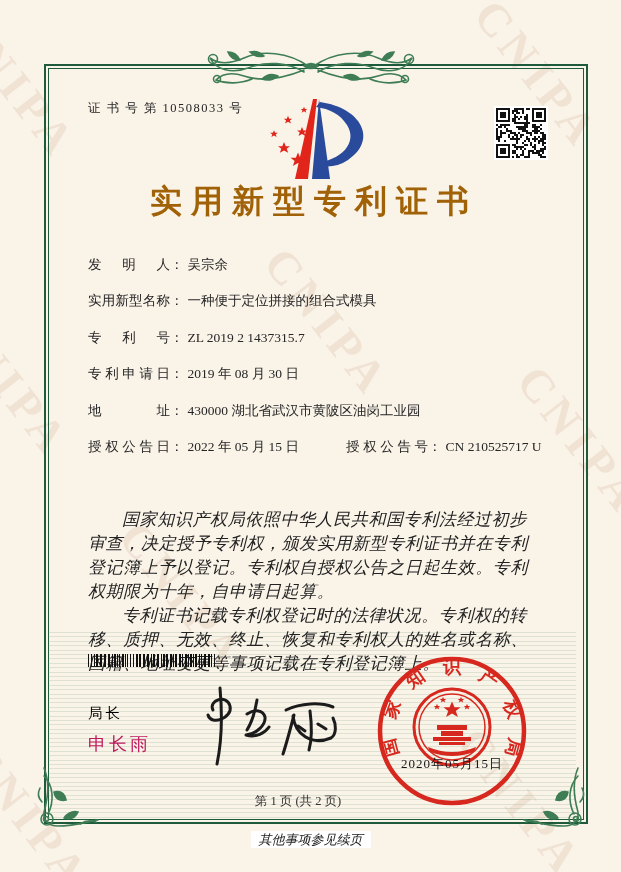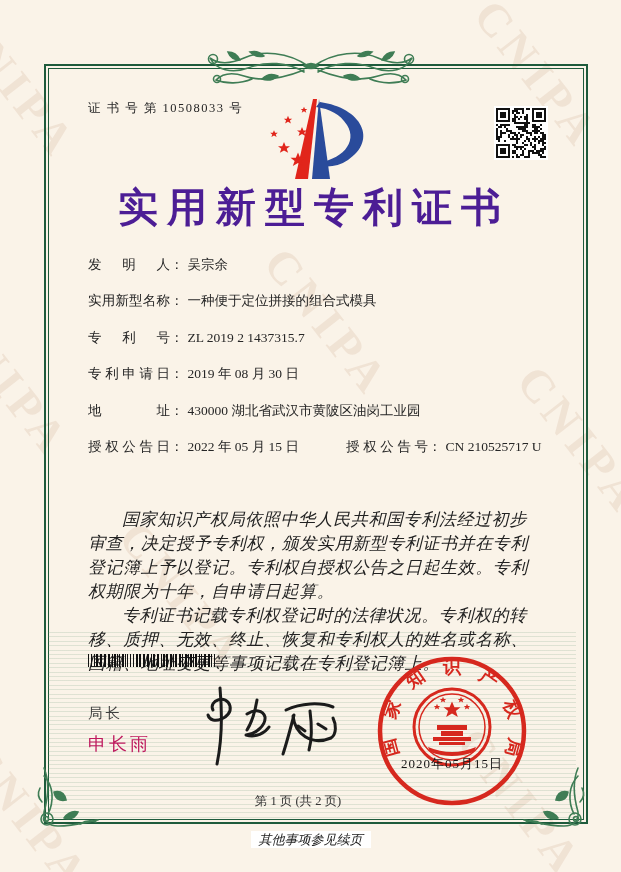--- a/index.html
+++ b/index.html
@@ -15,33 +15,33 @@
       white-space:nowrap;pointer-events:none;}
   
   .frame{position:absolute;left:44px;top:64px;width:540px;height:756px;
          border:2.5px solid var(--green);}
   .frame-inner{position:absolute;inset:2px;border:1px solid var(--green);}
   .band{position:absolute;left:48px;top:632px;width:528px;height:186px;
         background:repeating-linear-gradient(180deg,rgba(96,146,113,0.18) 0 1px,transparent 1px 4.4px);}
   
   .certno{position:absolute;left:88px;top:100px;font-size:12.5px;color:var(--ink);letter-spacing:1.5px;}
   .title{position:absolute;left:44px;top:180px;width:540px;text-align:center;
-         font-size:40px;font-weight:bold;letter-spacing:9px;color:#4c1d95;}
+         font-size:32px;font-weight:bold;letter-spacing:9px;color:#a16207;}
   .fields{position:absolute;left:88px;top:256px;width:470px;font-size:13.5px;color:var(--ink);}
   .frow{position:relative;height:36.4px;white-space:nowrap;}
   .flabel{display:inline-block;width:82px;text-align:justify;text-align-last:justify;}
   .fcolon{margin-right:4px;}
   .fpair2{position:absolute;left:258px;top:0;}
   .paras{position:absolute;left:88px;top:508px;width:454px;font-size:17px;line-height:24px;
          color:#222;font-style:italic;letter-spacing:0.6px;}
   .paras p{margin:0;text-indent:2em;}
   .barcode{position:absolute;left:88px;top:654px;height:13px;display:flex;align-items:stretch;}
   .barcode i{display:block;background:#111;}
   .barcode s{display:block;}
-  .sig-title{position:absolute;left:88px;top:704px;font-size:14.5px;letter-spacing:3px;color:#404040;}
+  .sig-title{position:absolute;left:88px;top:704px;font-size:14.5px;letter-spacing:3px;color:#000000;}
   .sig-name{position:absolute;left:88px;top:732px;font-size:18px;letter-spacing:3px;color:#be185d;}
   .signature{position:absolute;left:183px;top:682px;}
   .seal{position:absolute;left:374px;top:653px;width:156px;height:156px;}
   .seal-date{position:absolute;left:374px;top:755px;width:156px;text-align:center;
              font-size:13px;color:#151515;letter-spacing:1px;}
   .pageno{position:absolute;left:44px;top:793px;width:508px;text-align:center;font-size:12.5px;color:#333;}
   .footnote{position:absolute;left:0;top:831px;width:621px;text-align:center;font-size:13px;
             font-style:italic;color:#222;}
   .footnote span{background:#fff;padding:1px 8px;}
   .logo{position:absolute;left:250px;top:94px;}

